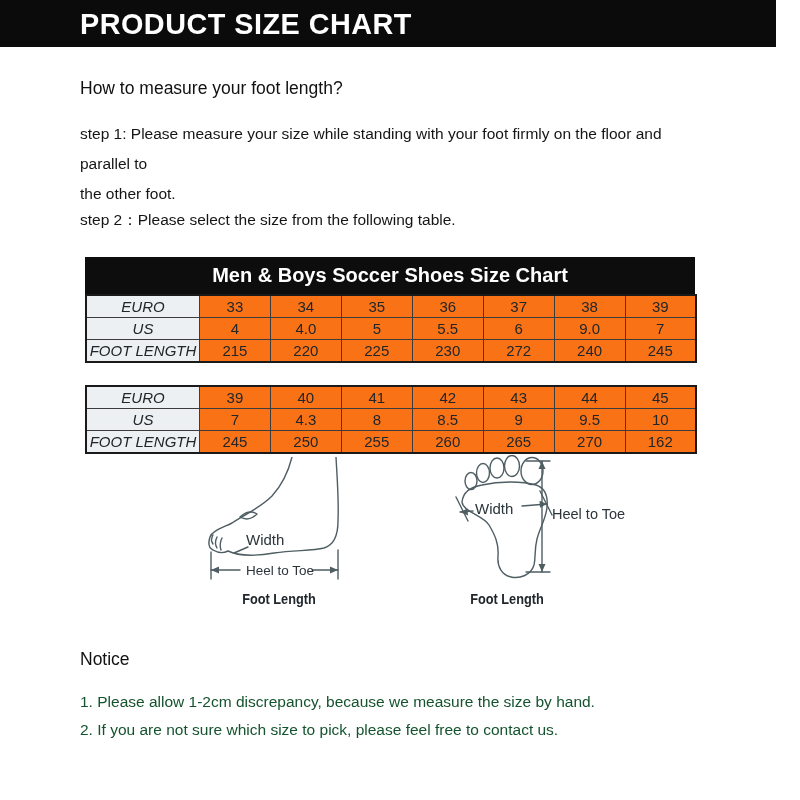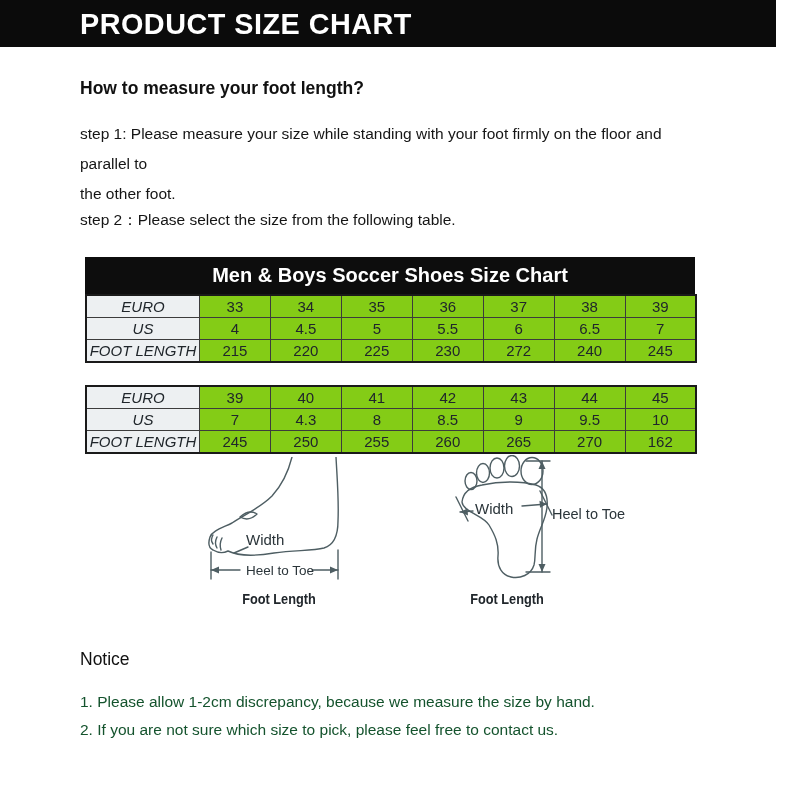--- a/index.html
+++ b/index.html
@@ -3,31 +3,31 @@
 <meta charset="utf-8">
 <style>
   html,body{margin:0;padding:0;background:#ffffff;}
   .page{position:relative;width:776px;height:800px;background:#ffffff;overflow:hidden;
         font-family:"Liberation Sans",sans-serif;color:#1b1b1b;}
   
   .banner{height:47px;background:#0b0b0b;display:flex;align-items:center;}
   .banner h1{margin:0 0 0 80px;color:#ffffff;font-size:30px;font-weight:800;letter-spacing:.5px;
              font-family:"Liberation Sans",sans-serif;transform:scaleX(.96);transform-origin:left center;white-space:nowrap;}
   
-  .howto h2{margin:31px 80px 0;font-size:17.5px;font-weight:700;color:#111;}
+  .howto h2{margin:31px 80px 0;font-size:17.5px;font-weight:400;color:#111;}
   .howto .step1{margin:20px 80px 0;font-size:15.5px;line-height:30px;color:#151515;}
   .howto .step2{margin:1px 80px 0;font-size:15.5px;line-height:19px;color:#151515;}
   
   .chart-title{width:610px;margin:28px 0 0 85px;background:#0d0d0d;color:#fff;height:37px;
                display:flex;align-items:center;justify-content:center;font-size:20px;font-weight:700;}
   table.size-table{border-collapse:collapse;table-layout:fixed;width:612px;margin-left:85px;
                    border:2px solid #1a1a1a;}
   table.size-table.second{margin-top:22px;}
   table.size-table td{border:1px solid #3c3c3c;height:21px;text-align:center;vertical-align:middle;
-                      font-size:15px;color:#20262b;background:#84cc16;padding:0;}
+                      font-size:15px;color:#20262b;background:#f97316;padding:0;}
   table.size-table td.lbl{background:#edf0f2;width:112px;font-style:italic;}
   
   .diagrams{position:relative;height:182px;}
   .diagram-svg{position:absolute;}
   .svg-left{left:204px;top:3px;}
   .svg-right{left:450px;top:1px;}
   .diag-caption{position:absolute;top:136px;width:150px;text-align:center;font-size:15px;
                 font-weight:700;color:#20262b;transform:scaleX(.85);}
   .cap-left{left:204px;}
   .cap-right{left:432px;}
@@ -65,25 +65,25 @@
             <td>34</td>
             <td>35</td>
             <td>36</td>
             <td>37</td>
             <td>38</td>
             <td>39</td>
           </tr>
           <tr>
             <td class="lbl">US</td>
             <td>4</td>
-            <td>4.5</td>
+            <td>4.0</td>
             <td>5</td>
             <td>5.5</td>
             <td>6</td>
-            <td>6.5</td>
+            <td>9.0</td>
             <td>7</td>
           </tr>
           <tr>
             <td class="lbl">FOOT LENGTH</td>
             <td>215</td>
             <td>220</td>
             <td>225</td>
             <td>230</td>
             <td>272</td>
             <td>240</td>

